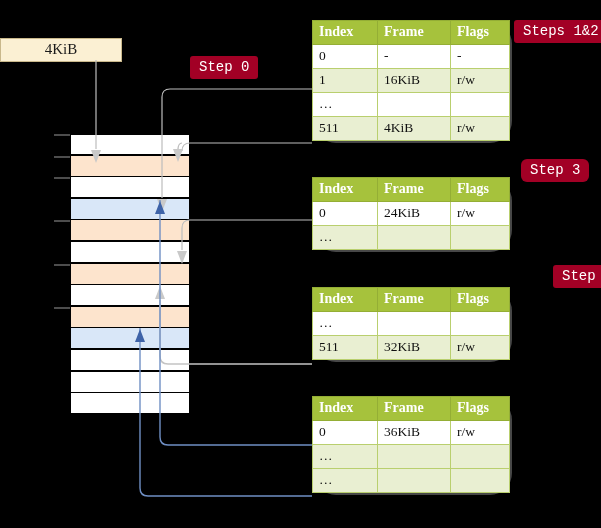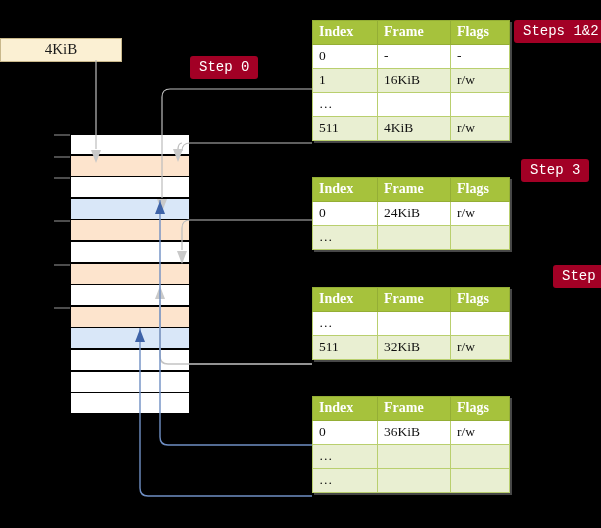--- a/index.html
+++ b/index.html
@@ -49,20 +49,21 @@
   .memrow.blue{background:#d9e7f8;}
   .tick{position:absolute;width:16px;height:0;border-top:2px solid #4d4d4d;left:-16px;}
 
   
   .ptable{
     position:absolute;
     border-collapse:collapse;
     font-size:13.5px;
     box-shadow:2px 2px 0 rgba(255,255,255,.28);
     background:#a21caf;
+    border-radius:22px;
   }
   .ptable th{
     background:#a6c23c;color:#fff;
     font-weight:bold;font-size:14px;
     text-align:left;padding:3px 6px 4px 6px;
     border:1px solid #94ae35;
     white-space:nowrap;
   }
   .ptable td{
     border:1px solid #b9cf6e;
@@ -86,21 +87,21 @@
 </style>
 </head>
 <body>
 
 <div id="stage">
 
   <div class="vbox" id="vbox" style="left:0px;top:38px;width:120px;height:22px;">4KiB</div>
 
   <div class="badge" id="badge-step0" style="left:190px;top:56px;">Step 0</div>
   <div class="badge" id="badge-steps12" style="left:514px;top:20px;">Steps 1&amp;2</div>
-  <div class="badge" id="badge-step3" style="left:521px;top:159px;">Step 3</div>
+  <div class="badge" id="badge-step3" style="left:521px;top:159px;border-radius:6px;">Step 3</div>
   <div class="badge" id="badge-step4" style="left:517px;top:265px;margin-left:36px;">Step 4</div>
 
   <div class="memcol" id="memcol">
       <div class="memrow first" style="top: 0px;"></div>
       <div class="tick" style="top: 0px;"></div>
       <div class="memrow orange" style="top: 21.6px;"></div>
       <div class="tick" style="top: 21.6px;"></div>
       <div class="memrow" style="top: 43.2px;"></div>
       <div class="tick" style="top: 43.2px;"></div>
       <div class="memrow blue" style="top: 64.8px;"></div>

